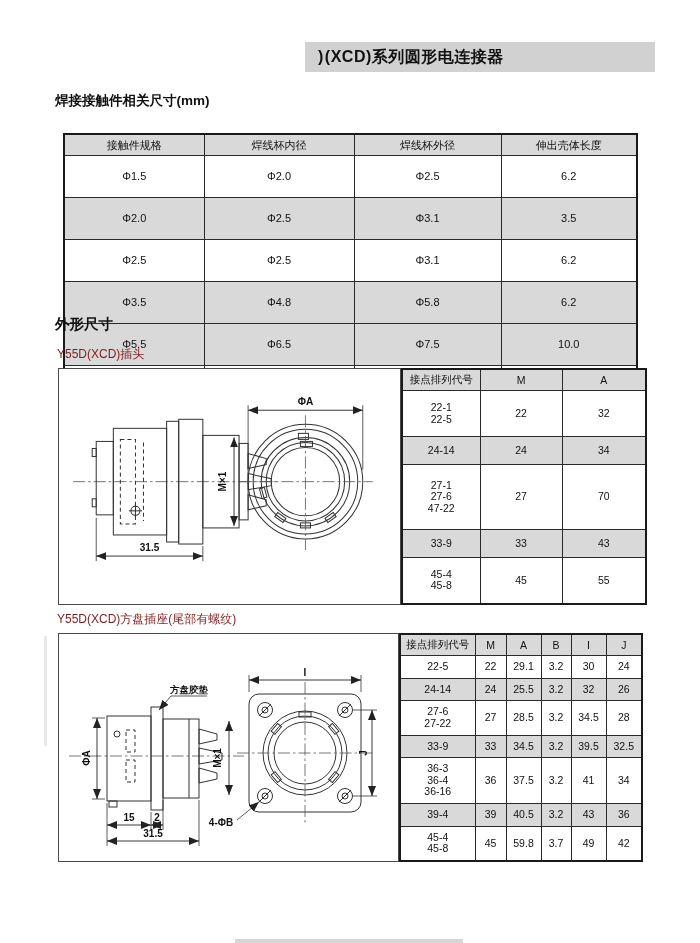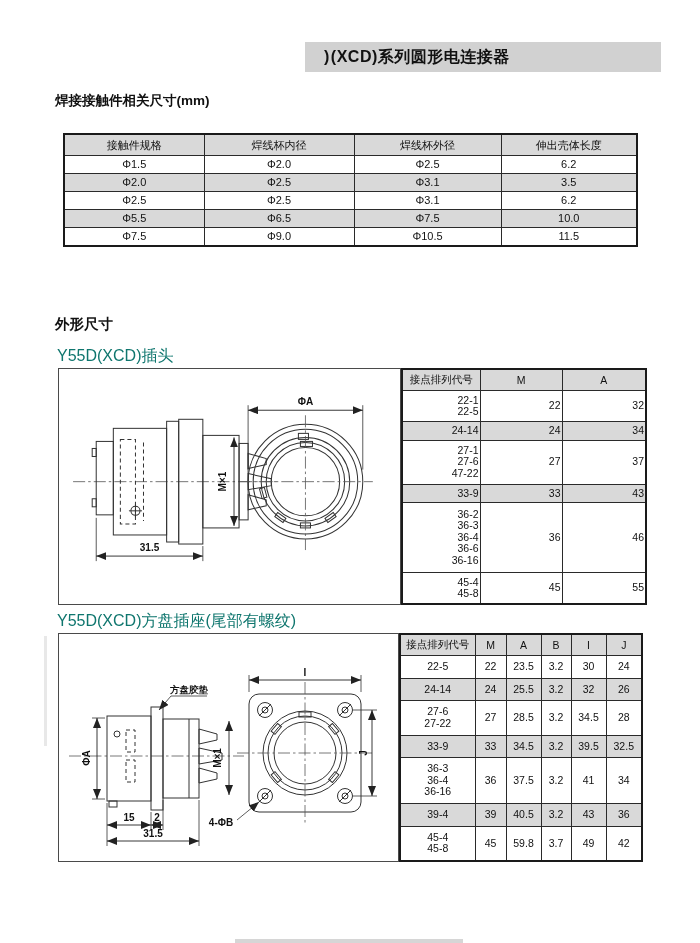--- a/index.html
+++ b/index.html
@@ -6,46 +6,46 @@
   body{
     width:700px;height:943px;position:relative;background:#ffffff;
     font-family:"Liberation Sans","DejaVu Sans",sans-serif;color:#111;
     overflow:hidden;
   }
   .abs{position:absolute;}
   
   .banner{
     left:305px;top:42px;width:337px;height:30px;background:#d1d1d1;
     font-weight:bold;font-size:16px;line-height:30px;white-space:nowrap;
-    overflow:hidden;padding-left:19px;letter-spacing:0.5px;
+    overflow:hidden;padding-left:13px;letter-spacing:0.5px;
   }
   .banner .frag{display:inline-block;margin-right:1px;}
   
   .h-solder{left:55px;top:92px;font-size:13.5px;font-weight:bold;text-align:right;}
   .h-outline{left:55px;top:315px;font-size:14.5px;font-weight:bold;}
-  .sub-label{font-size:16px;color:#0f766e;}
+  .sub-label{font-size:12px;color:#7f1d1d;}
   .lbl-plug{left:57px;top:346px;}
   .lbl-socket{left:57px;top:611px;}
   
   table.dim-table{
     border-collapse:collapse;table-layout:fixed;text-align:center;
     border:2px solid #1a1a1a;background:#fff;
   }
   .dim-table th,.dim-table td{
     border:1px solid #2a2a2a;white-space:pre-line;text-align:center;
     overflow:hidden;
   }
   .dim-table th{background:#d9d9d9;font-weight:normal;}
   .dim-table tr.shaded td{background:#d9d9d9;}
   .t-solder{font-size:11px;}
   .t-solder th{height:18px;}
-  .t-solder td{height:17px;line-height:17px;padding:0;}
+  .t-solder td{height:17px;line-height:17px;padding:12px;}
   .t-plug{font-size:10.5px;}
   .t-plug th{height:18px;}
-  .t-plug td{line-height:11.5px;padding:2px 1px;text-align:right;}
+  .t-plug td{line-height:11.5px;padding:2px 1px;}
   .t-socket{font-size:10.5px;}
   .t-socket th{height:18px;}
   .t-socket td{line-height:11.5px;padding:5px 1px;}
   
   .draw-area{display:flex;align-items:stretch;}
   .draw-box{border:1px solid #4a4a4a;background:#fff;}
   .plug-area .draw-box{width:341px;}
   .socket-area .draw-box{width:339px;}
   .draw-box svg{display:block;width:100%;height:100%;}
   
@@ -95,20 +95,26 @@
         <tr class="shaded">
           <td>Φ2.0</td>
           <td>Φ2.5</td>
           <td>Φ3.1</td>
           <td>3.5</td>
         </tr>
         <tr>
           <td>Φ2.5</td>
           <td>Φ2.5</td>
           <td>Φ3.1</td>
+          <td>6.2</td>
+        </tr>
+        <tr class="shaded">
+          <td>Φ3.5</td>
+          <td>Φ4.8</td>
+          <td>Φ5.8</td>
           <td>6.2</td>
         </tr>
         <tr class="shaded">
           <td>Φ5.5</td>
           <td>Φ6.5</td>
           <td>Φ7.5</td>
           <td>10.0</td>
         </tr>
         <tr>
           <td>Φ7.5</td>
@@ -206,35 +212,26 @@
         <tr class="shaded">
           <td>24-14</td>
           <td>24</td>
           <td>34</td>
         </tr>
         <tr>
           <td>27-1
 27-6
 47-22</td>
           <td>27</td>
-          <td>37</td>
+          <td>70</td>
         </tr>
         <tr class="shaded">
           <td>33-9</td>
           <td>33</td>
           <td>43</td>
-        </tr>
-        <tr>
-          <td>36-2
-36-3
-36-4
-36-6
-36-16</td>
-          <td>36</td>
-          <td>46</td>
         </tr>
         <tr>
           <td>45-4
 45-8</td>
           <td>45</td>
           <td>55</td>
         </tr>
       </tbody>
     </table>
 </div>
@@ -339,21 +336,21 @@
           <th>A</th>
           <th>B</th>
           <th>I</th>
           <th>J</th>
         </tr>
       </thead>
       <tbody>
         <tr>
           <td>22-5</td>
           <td>22</td>
-          <td>23.5</td>
+          <td>29.1</td>
           <td>3.2</td>
           <td>30</td>
           <td>24</td>
         </tr>
         <tr class="shaded">
           <td>24-14</td>
           <td>24</td>
           <td>25.5</td>
           <td>3.2</td>
           <td>32</td>

